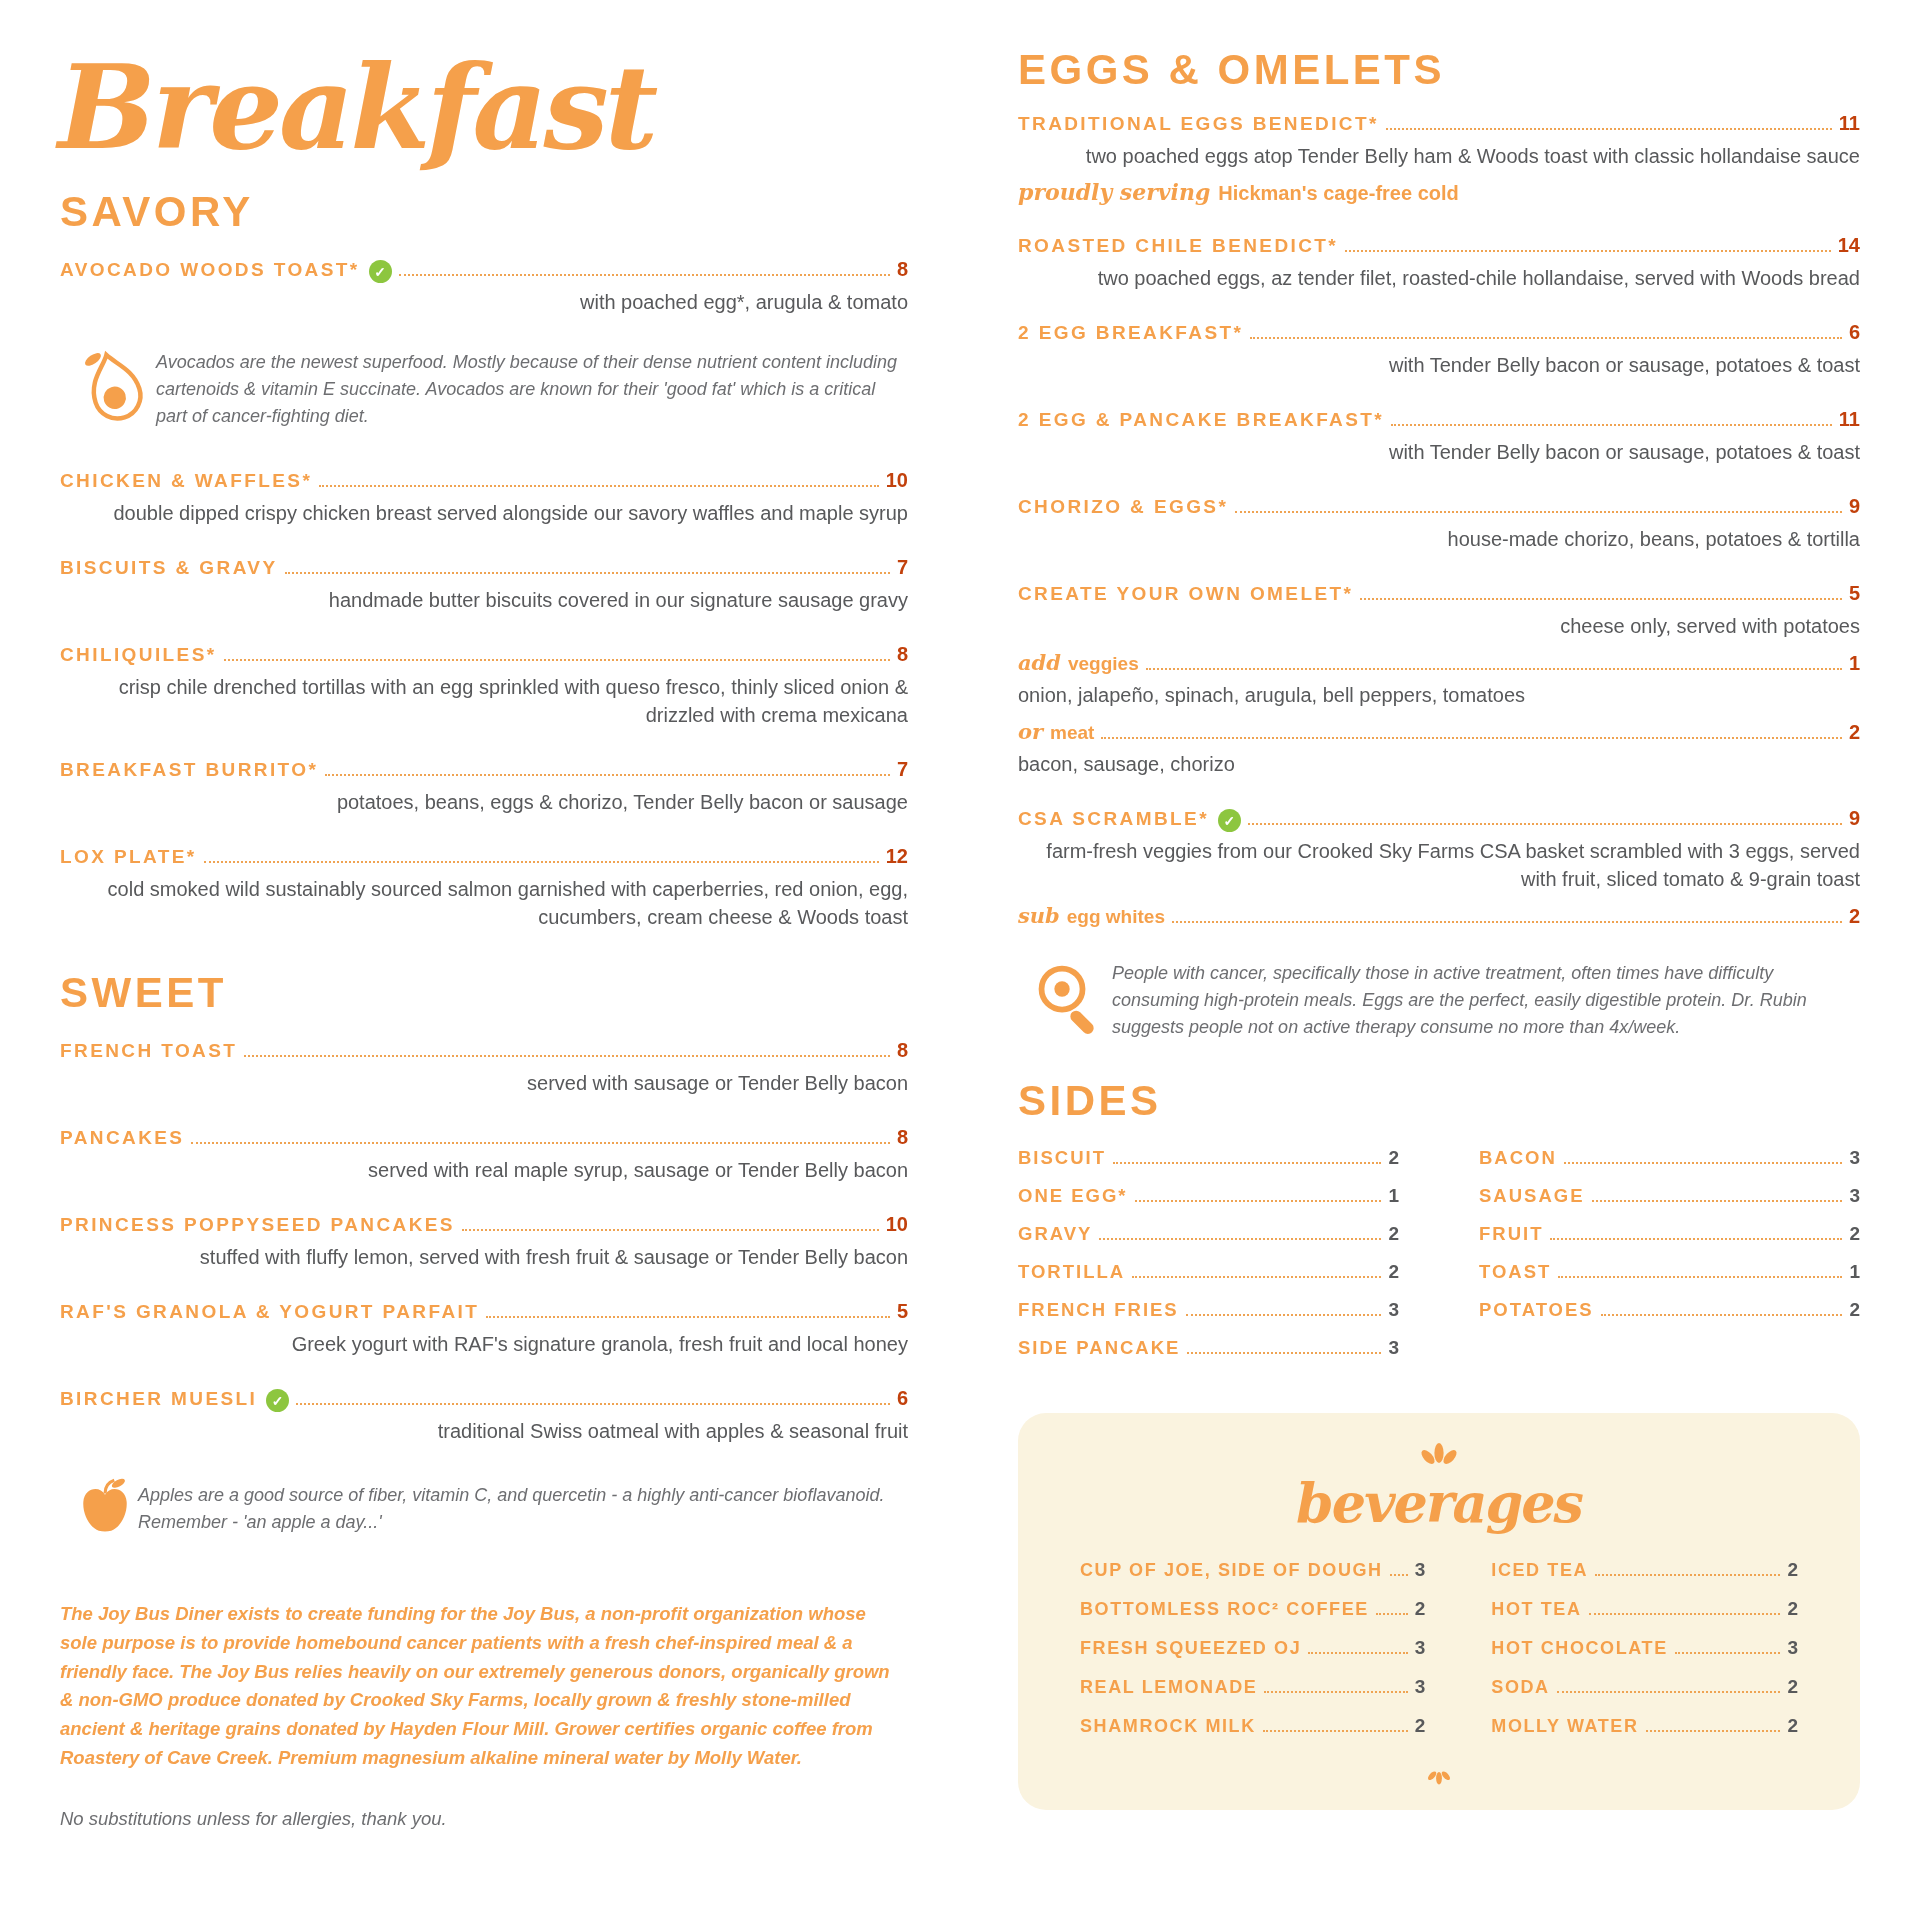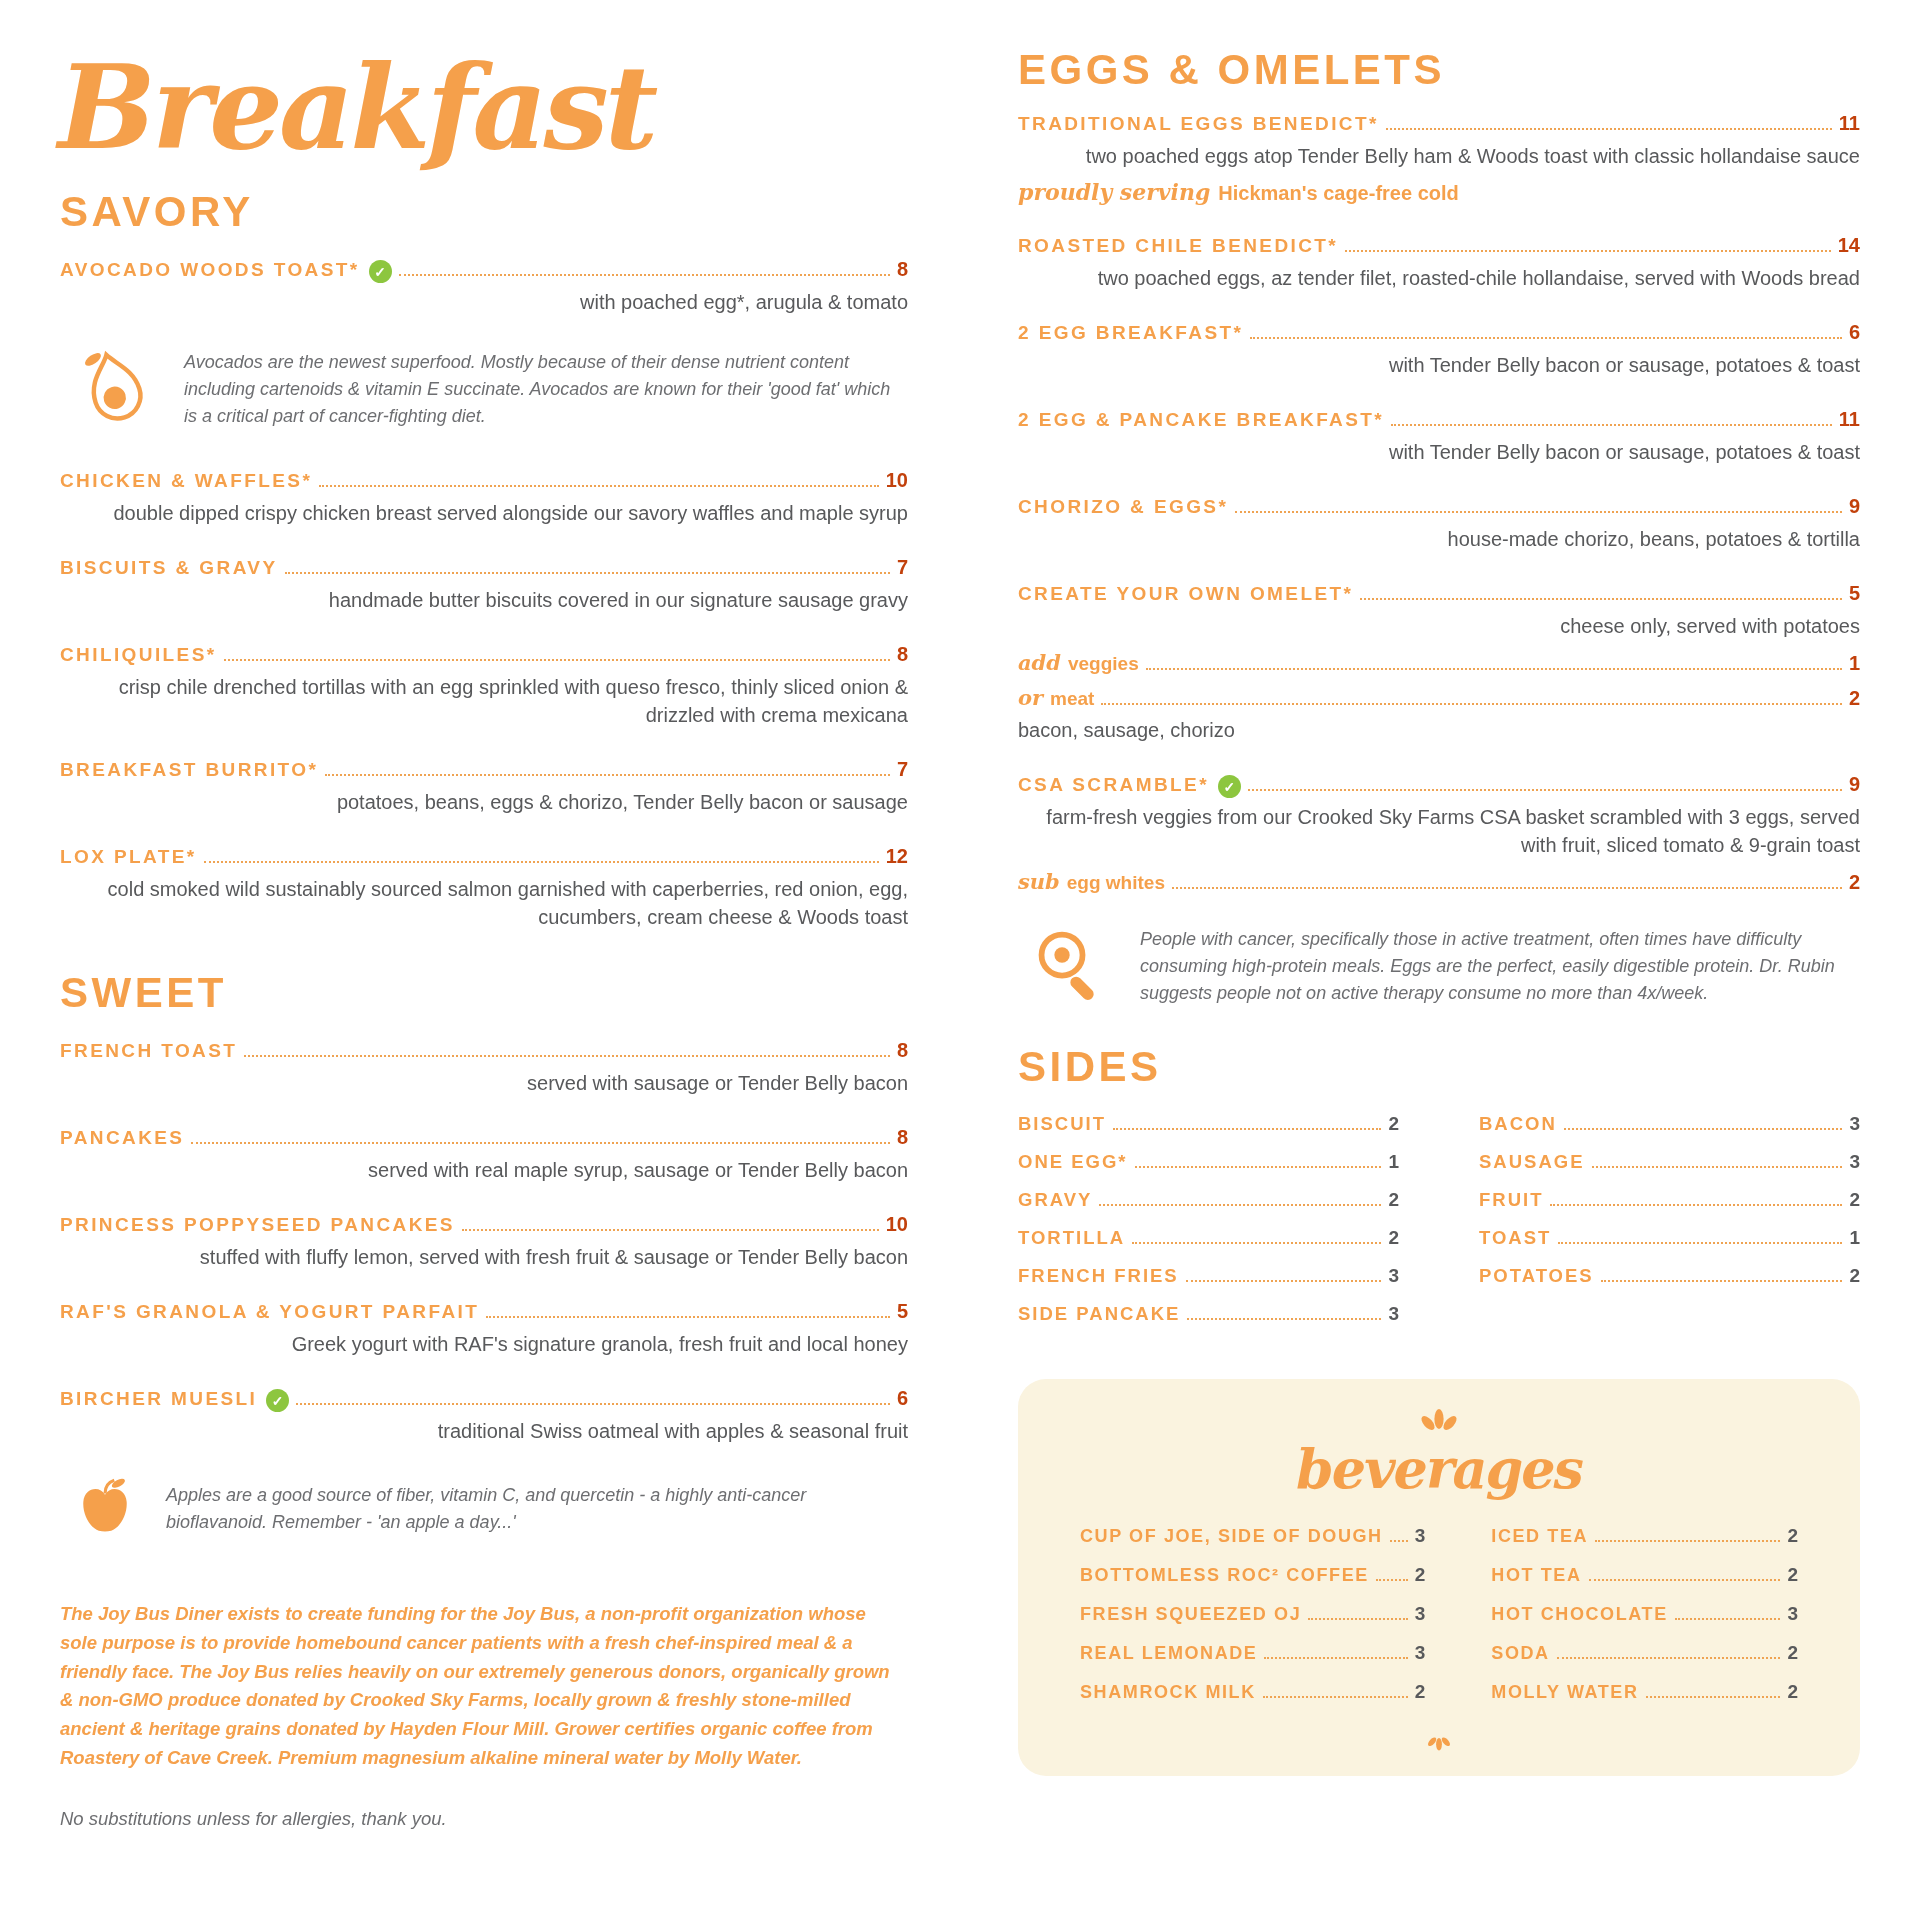--- a/index.html
+++ b/index.html
@@ -34,21 +34,21 @@
   .price { font-size: 20px; font-weight: 700; color: #c2410c; white-space: nowrap; }
   .desc { margin-top: 7px; font-size: 20px; line-height: 1.4; color: #58595B; text-align: right; }
 
   .check {
     display: inline-flex; align-items: center; justify-content: center;
     width: 23px; height: 23px; border-radius: 50%;
     background: #8DC63F; color: #ffffff; font-size: 14px; font-weight: 700;
     margin: 0 0 0 9px; flex: 0 0 auto; position: relative; top: 2px;
   }
 
-  .note { display: flex; align-items: center; gap: 28px; padding-left: 12px; margin: 24px 0 36px 0; }
+  .note { display: flex; align-items: center; padding-left: 12px; margin: 24px 0 36px 0; }
   .note-icon { flex: 0 0 auto; }
   .note-text { font-style: italic; color: #6D6E71; font-size: 18px; line-height: 1.5; }
 
   .tagline { margin-top: 9px; font-size: 20px; }
   .tagline .tg-script { font-family: "DejaVu Serif", serif; font-style: italic; font-weight: 700; color: #F5A04B; font-size: 22px; margin-right: 8px; }
   .tagline .tg-bold { color: #F5A04B; font-weight: 700; }
 
   .addon-row { display: flex; align-items: flex-end; margin-top: 10px; }
   .addon-script { font-family: "DejaVu Serif", serif; font-style: italic; font-weight: 700; color: #F5A04B; font-size: 21px; margin-right: 7px; white-space: nowrap; }
   .addon-label { color: #F5A04B; font-weight: 700; font-size: 19px; white-space: nowrap; }
@@ -278,20 +278,21 @@
         <span class="price">5</span>
       </div>
       <div class="desc">cheese only, served with potatoes</div>
 
       <div class="addon-row">
         <span class="addon-script">add</span>
         <span class="addon-label">veggies</span>
         <span class="leader"></span>
         <span class="price">1</span>
       </div>
+      <div class="addon-desc">onion, jalapeño, spinach, arugula, bell peppers, tomatoes</div>
 
       <div class="addon-row">
         <span class="addon-script">or</span>
         <span class="addon-label">meat</span>
         <span class="leader"></span>
         <span class="price">2</span>
       </div>
       <div class="addon-desc">bacon, sausage, chorizo</div>
     </div>
 

